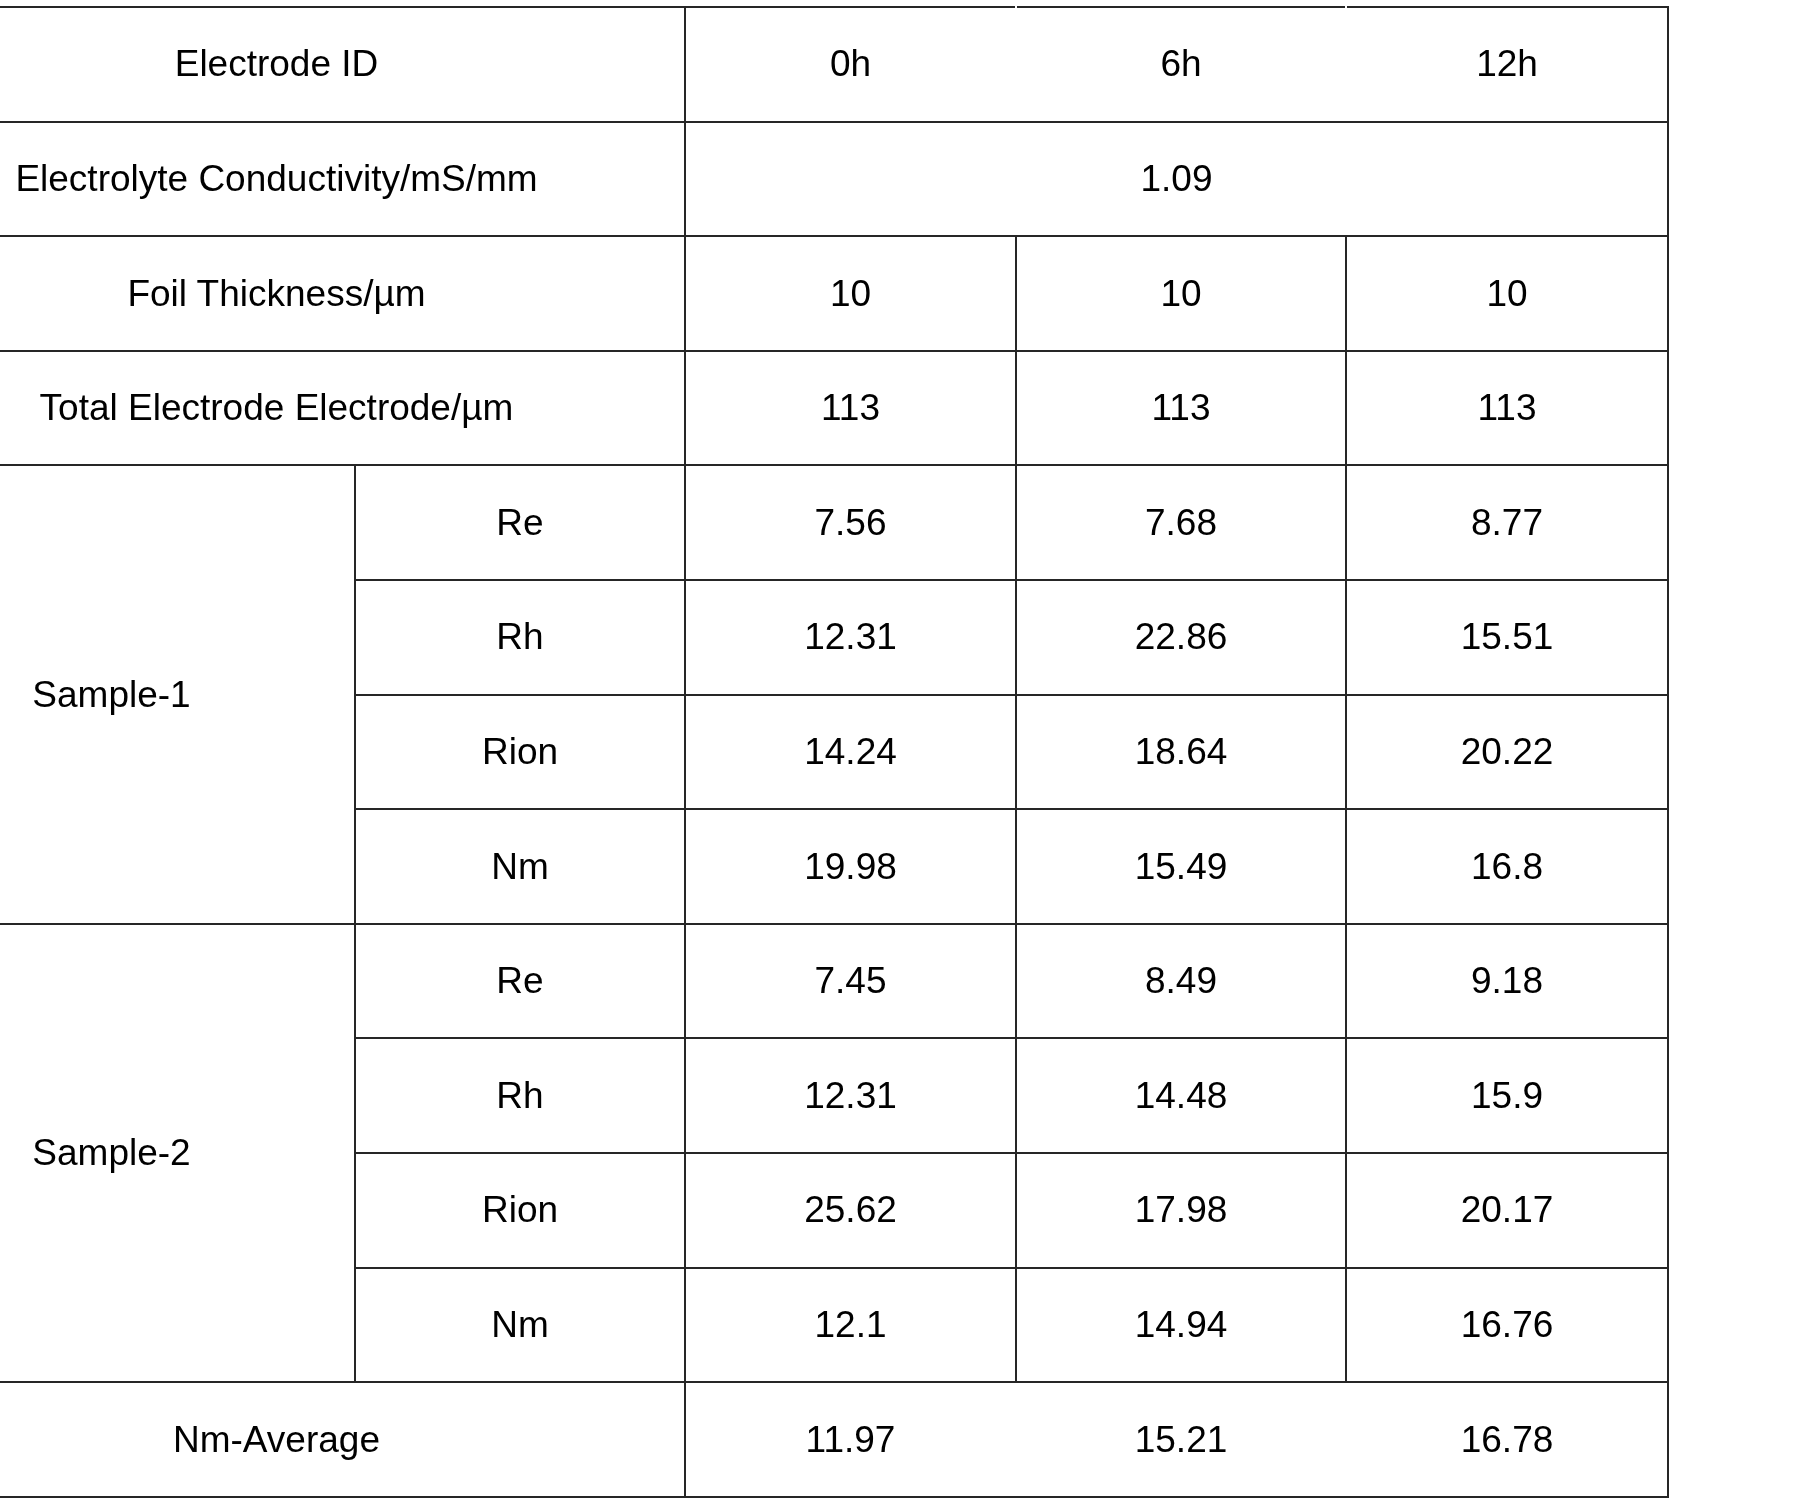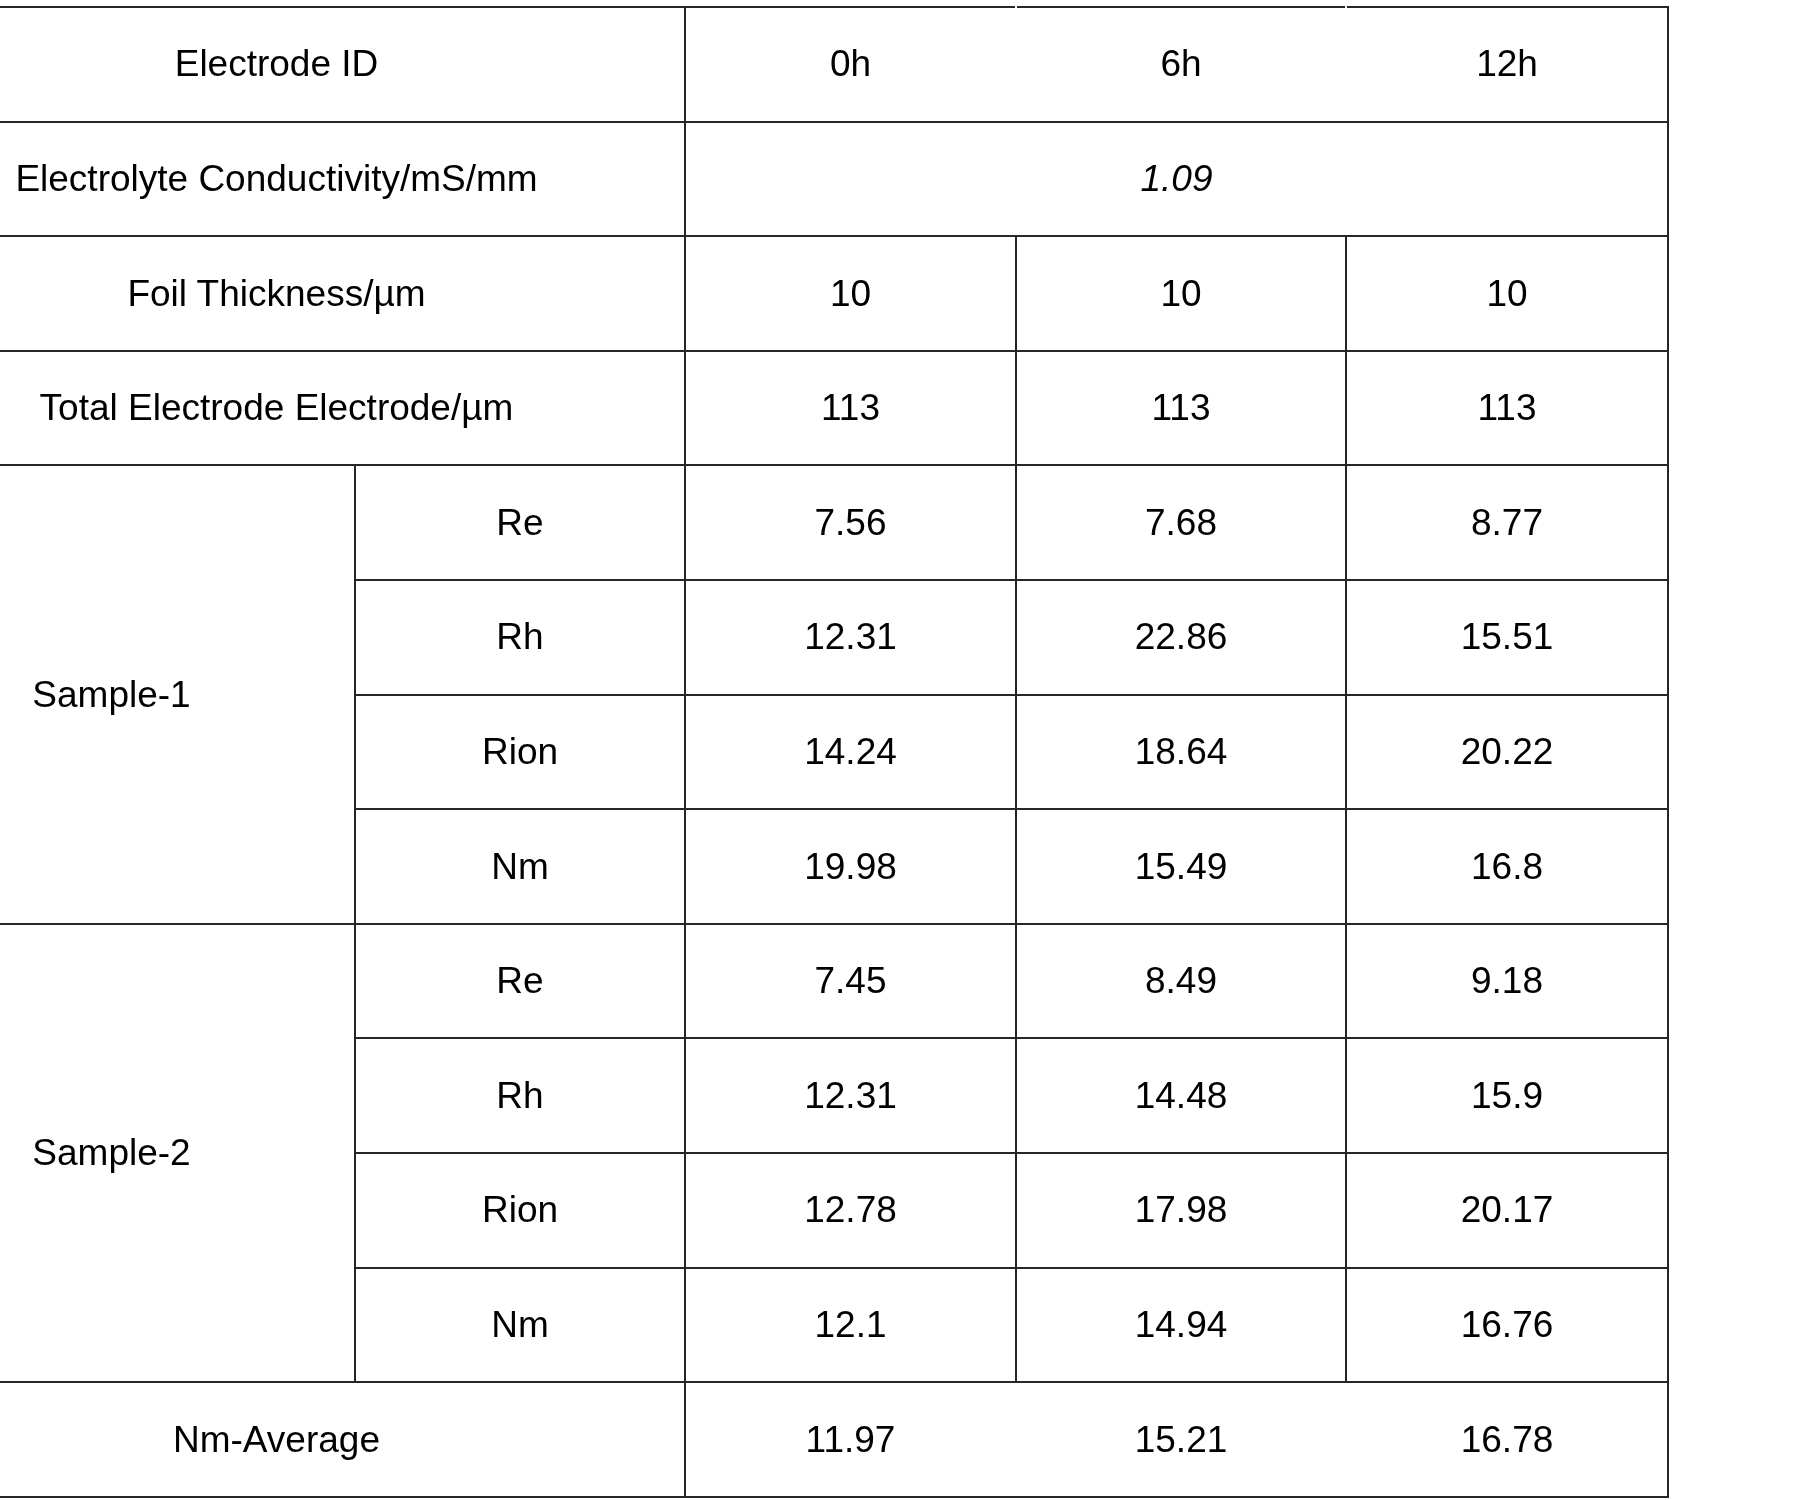--- a/index.html
+++ b/index.html
@@ -73,21 +73,20 @@
     margin-top: 20px;
   }
   td.sample-label {
     font-size: 37px;
   }
   td.row-label {
     font-size: 37px;
   }
   td.spanwide {
     font-size: 37px;
-    font-style: italic;
   }
 </style>
 </head>
 <body>
 
 <div class="sheet">
   <table class="data-table">
     <colgroup>
       <col class="c-label">
       <col class="c-sub">
@@ -156,21 +155,21 @@
         <td>9.18</td>
       </tr>
       <tr>
         <td class="row-label">Rh</td>
         <td>12.31</td>
         <td>14.48</td>
         <td>15.9</td>
       </tr>
       <tr>
         <td class="row-label">Rion</td>
-        <td>12.78</td>
+        <td>25.62</td>
         <td>17.98</td>
         <td>20.17</td>
       </tr>
       <tr>
         <td class="row-label bold-cell">Nm</td>
         <td class="bold-cell">12.1</td>
         <td class="bold-cell">14.94</td>
         <td class="bold-cell">16.76</td>
       </tr>
 

